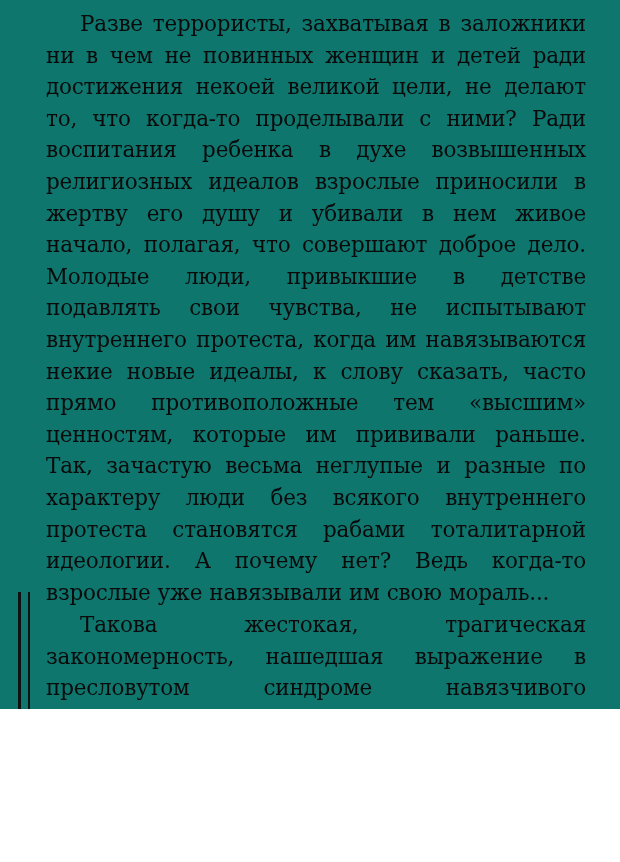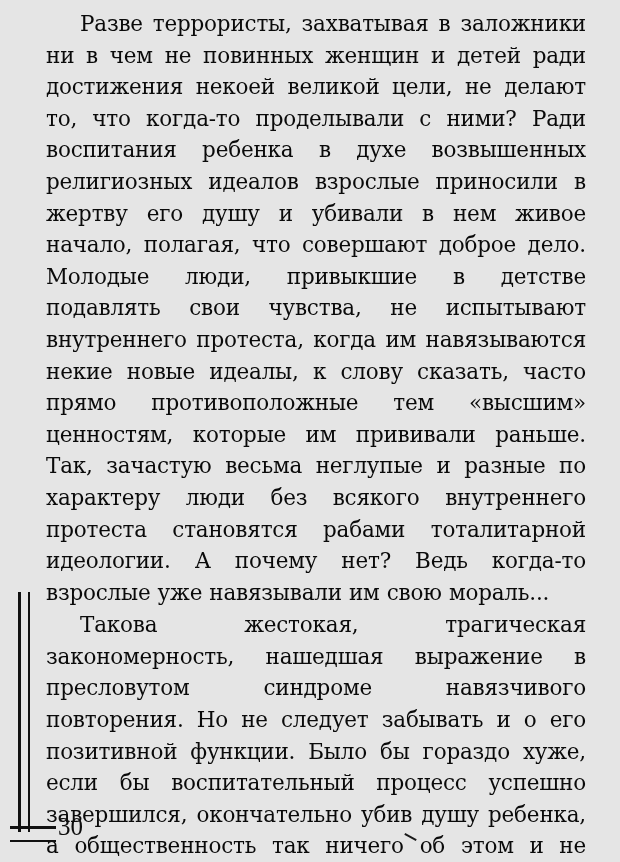--- a/index.html
+++ b/index.html
@@ -3,22 +3,22 @@
 <meta charset="utf-8">
 <style>
   html, body {
     margin: 0;
     padding: 0;
     background: #ffffff;
   }
   .page {
     position: relative;
     width: 620px;
-    height: 862px;
-    background: #e5e5e5;
+    height: 709px;
+    background: #0f766e;
     overflow: hidden;
     font-family: "DejaVu Serif", serif;
   }
   .text-body {
     position: absolute;
     left: 46px;
     top: 8px;
     width: 540px;
     font-size: 21.5px;
     line-height: 31.6px;

